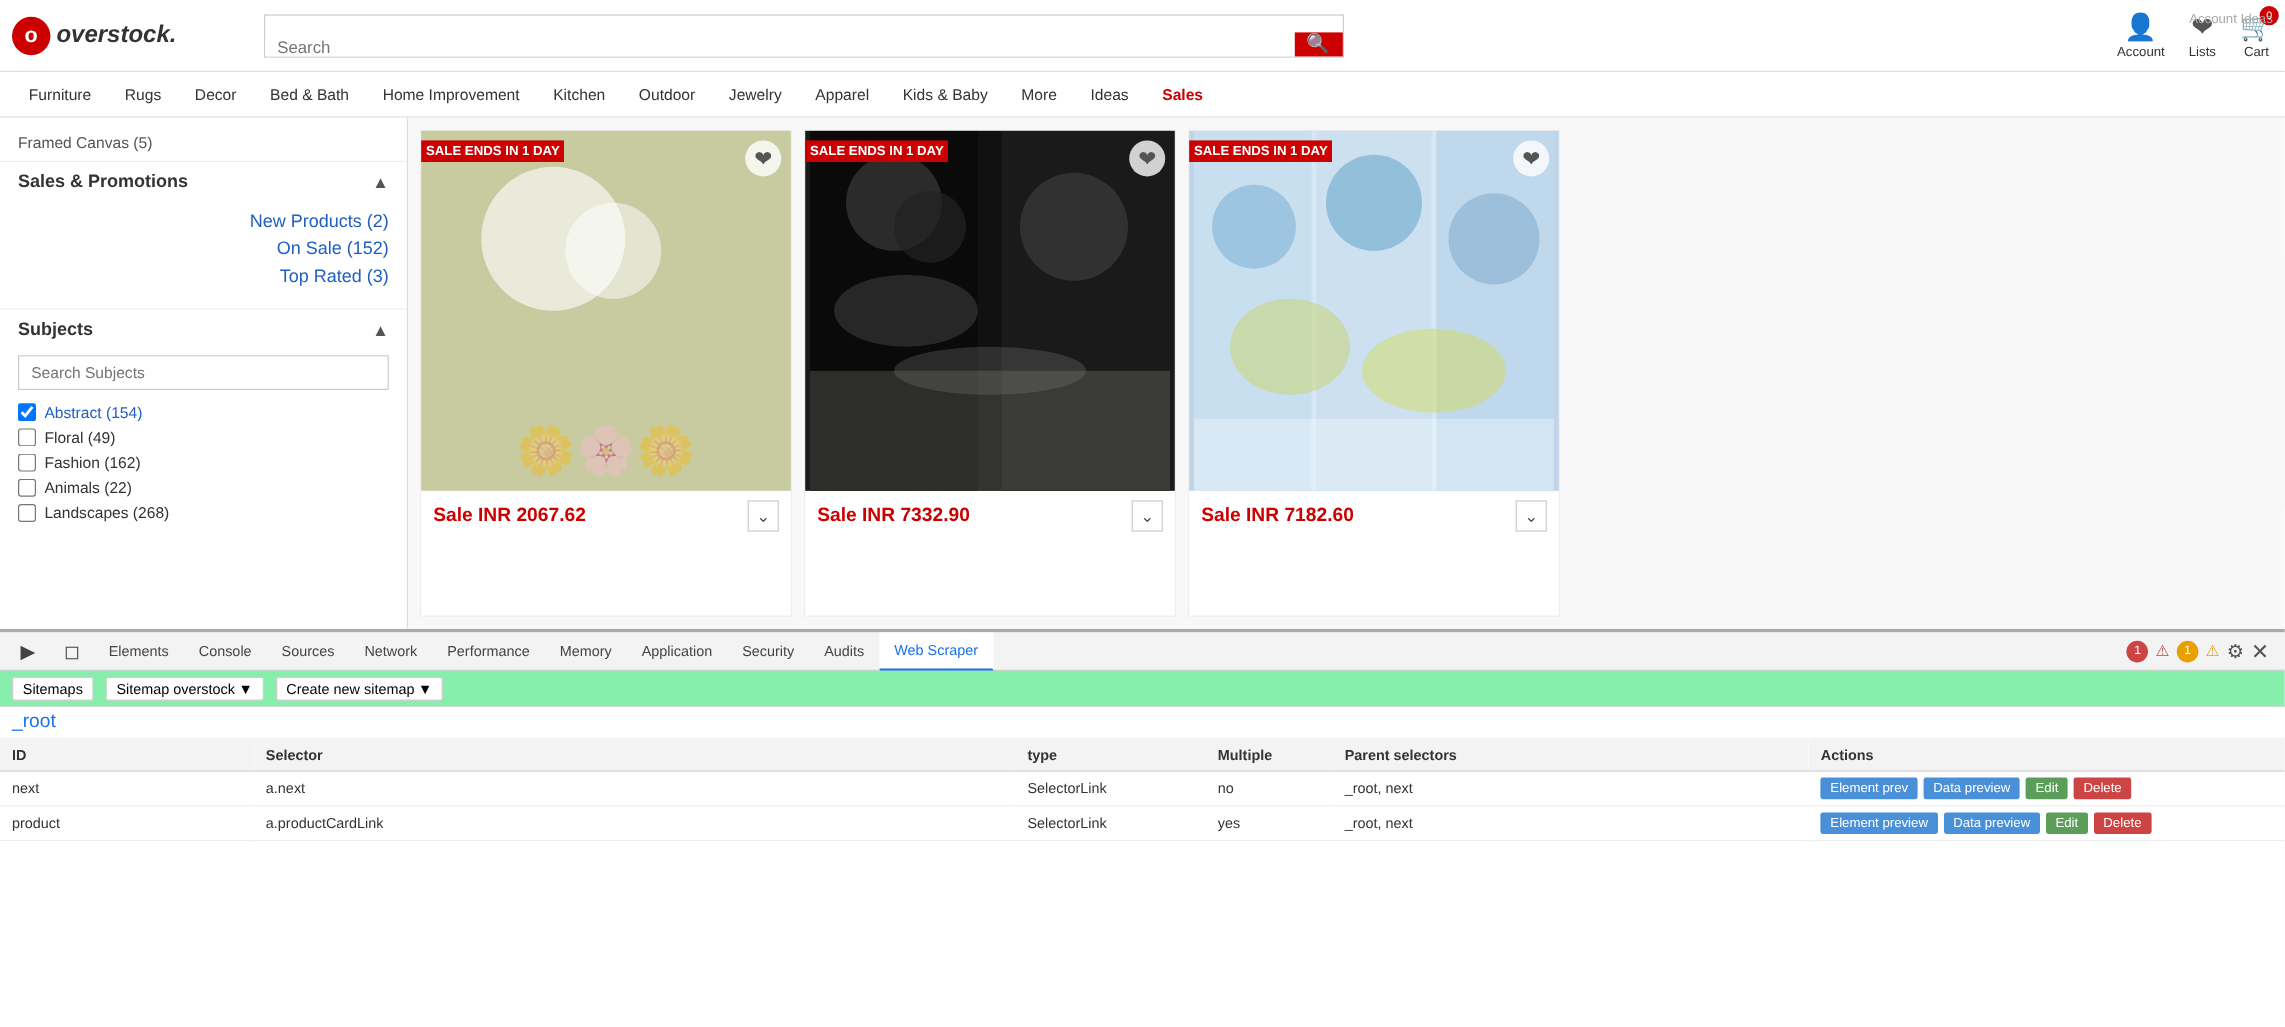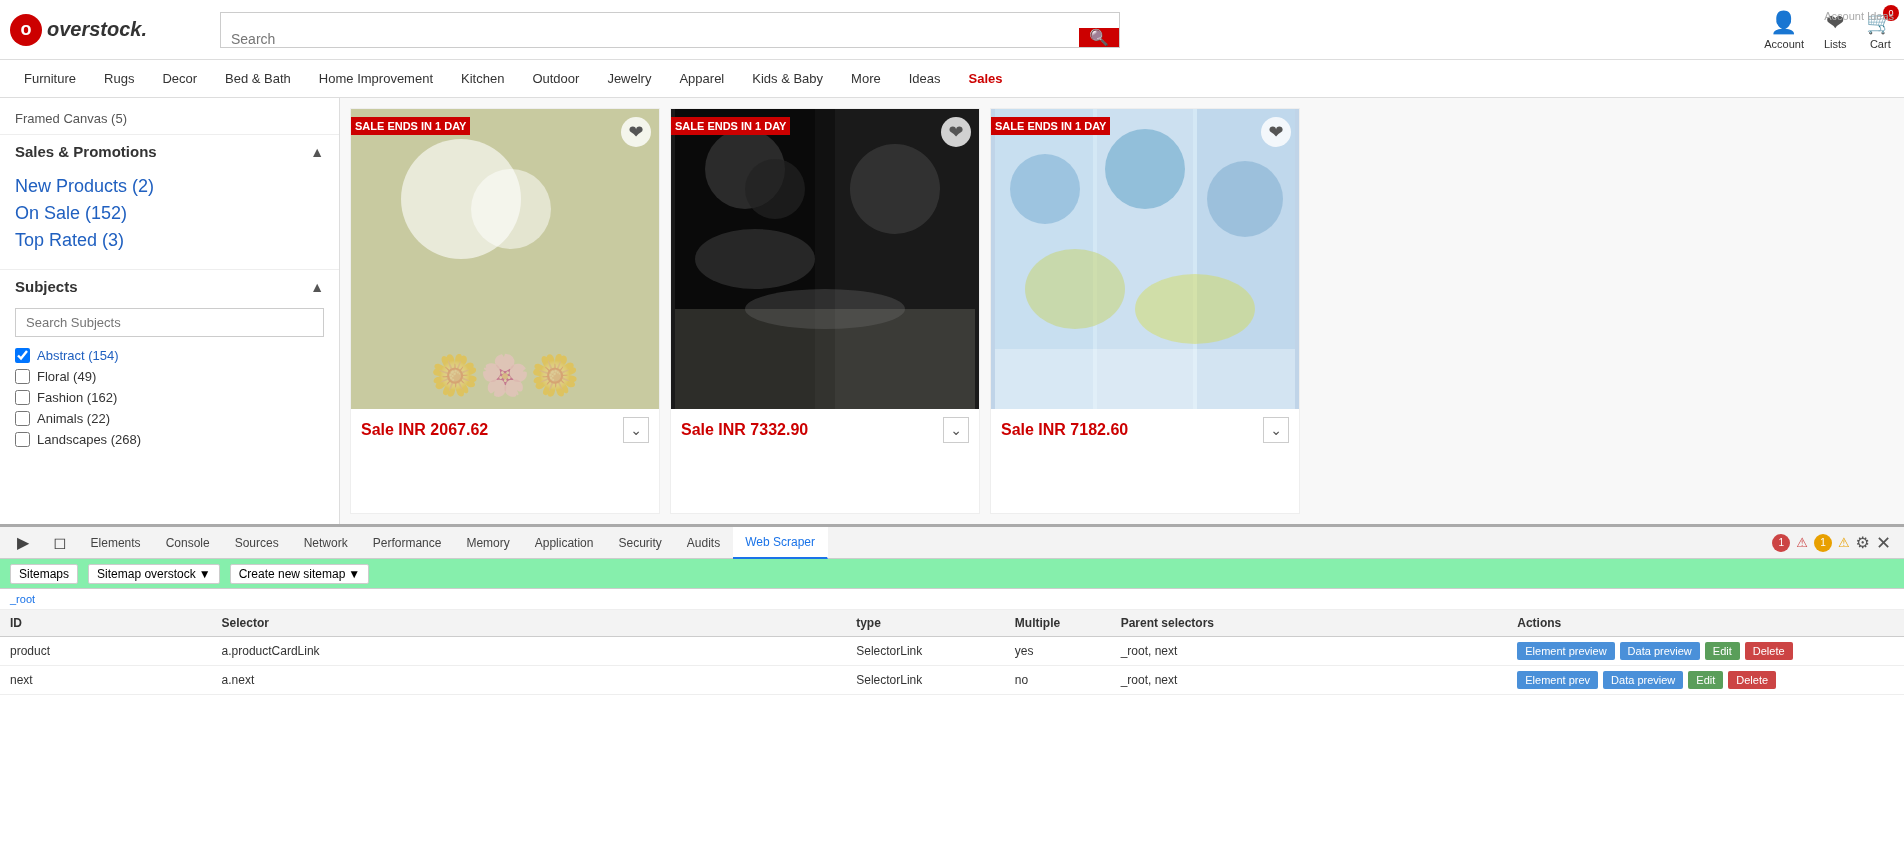--- a/index.html
+++ b/index.html
@@ -27,21 +27,21 @@
     
     .main { display: flex; height: calc(426px); overflow: hidden; }
 
     
     .sidebar { width: 340px; min-width: 340px; background: #fff; border-right: 1px solid #ddd; overflow-y: auto; padding: 10px 0; }
     .sidebar-section { padding: 0 15px; }
     .sidebar-item-link { color: #555; font-size: 13px; padding: 3px 0; display: block; cursor: pointer; }
     .section-header { display: flex; justify-content: space-between; align-items: center; padding: 8px 15px; font-size: 15px; font-weight: bold; color: #333; cursor: pointer; border-top: 1px solid #eee; margin-top: 5px; }
     .section-header .arrow { font-size: 14px; color: #555; }
     .promo-items { padding: 5px 15px 10px; }
-    .promo-link { display: block; color: #2060c0; font-size: 18px; padding: 3px 0; cursor: pointer; }
+    .promo-link { display: block; color: #2060c0; font-size: 15px; padding: 3px 0; cursor: pointer; text-align: right; }
     .subjects-section { padding: 5px 15px 10px; }
     .search-subjects { width: 100%; padding: 6px 10px; border: 1px solid #ccc; font-size: 13px; outline: none; margin-bottom: 8px; }
     .subject-item { display: flex; align-items: center; gap: 7px; padding: 3px 0; font-size: 13px; color: #333; cursor: pointer; }
     .subject-item input[type=checkbox] { width: 15px; height: 15px; }
     .subject-item.checked { color: #2060c0; }
 
     
     .product-grid { flex: 1; overflow-y: auto; padding: 10px; display: flex; gap: 10px; flex-wrap: wrap; background: #f8f8f8; }
     .product-card { background: #fff; width: 310px; position: relative; border: 1px solid #eee; }
     .sale-badge { position: absolute; top: 8px; left: 0; background: #c00; color: white; font-size: 11px; font-weight: bold; padding: 3px 4px; z-index: 2; }
@@ -52,21 +52,21 @@
     .expand-btn { background: none; border: 1px solid #ccc; width: 26px; height: 26px; cursor: pointer; display: flex; align-items: center; justify-content: center; font-size: 14px; color: #555; }
 
     
     .devtools { border-top: 3px solid #aaa; background: #f3f3f3; height: 390px; display: flex; flex-direction: column; }
     .devtools-header { display: flex; align-items: center; background: #f3f3f3; border-bottom: 1px solid #ccc; padding: 0 5px; height: 32px; gap: 0; }
     .devtools-tab { padding: 0 12px; height: 32px; display: flex; align-items: center; font-size: 12px; color: #444; cursor: pointer; border-right: 1px solid transparent; white-space: nowrap; }
     .devtools-tab.active { color: #1a73e8; border-bottom: 2px solid #1a73e8; background: #fff; }
     .devtools-toolbar { display: flex; align-items: center; background: #86efac; border-bottom: 1px solid #ccc; padding: 4px 10px; gap: 10px; height: 30px; }
     .toolbar-btn { background: #fff; border: 1px solid #ccc; padding: 2px 8px; font-size: 12px; cursor: pointer; border-radius: 2px; }
     .toolbar-btn-with-arrow { display: flex; align-items: center; gap: 3px; }
-    .breadcrumb-bar { padding: 4px 10px; font-size: 11px; color: #1a73e8; cursor: pointer; background: #fff; border-bottom: 1px solid #eee; }
+    .breadcrumb-bar { padding: 4px 10px; font-size: 16px; color: #1a73e8; cursor: pointer; background: #fff; border-bottom: 1px solid #eee; }
     .table-container { flex: 1; overflow-y: auto; background: #fff; }
     table { width: 100%; border-collapse: collapse; font-size: 12px; }
     th { background: #f3f3f3; border-bottom: 1px solid #ccc; text-align: left; padding: 6px 10px; font-weight: 600; color: #333; position: sticky; top: 0; }
     td { padding: 5px 10px; border-bottom: 1px solid #eee; color: #333; vertical-align: middle; }
     .actions-cell { display: flex; gap: 5px; align-items: center; }
     .btn-element-preview { background: #4a90d9; color: white; border: none; padding: 3px 8px; font-size: 11px; cursor: pointer; border-radius: 2px; white-space: nowrap; }
     .btn-data-preview { background: #4a90d9; color: white; border: none; padding: 3px 8px; font-size: 11px; cursor: pointer; border-radius: 2px; white-space: nowrap; }
     .btn-edit { background: #5a9e5a; color: white; border: none; padding: 3px 8px; font-size: 11px; cursor: pointer; border-radius: 2px; }
     .btn-delete { background: #c44; color: white; border: none; padding: 3px 8px; font-size: 11px; cursor: pointer; border-radius: 2px; }
     .error-badge { background: #c44; color: white; border-radius: 50%; width: 18px; height: 18px; font-size: 10px; display: flex; align-items: center; justify-content: center; }
@@ -287,46 +287,46 @@
           <th class="col-id">ID</th>
           <th class="col-selector">Selector</th>
           <th class="col-type">type</th>
           <th class="col-multiple">Multiple</th>
           <th class="col-parent">Parent selectors</th>
           <th class="col-actions">Actions</th>
         </tr>
       </thead>
       <tbody>
         <tr>
+          <td>next</td>
+          <td>a.next</td>
+          <td>SelectorLink</td>
+          <td>no</td>
+          <td>_root, next</td>
+          <td>
+            <div class="actions-cell">
+              <button class="btn-element-preview">Element prev</button>
+              <button class="btn-data-preview">Data preview</button>
+              <button class="btn-edit">Edit</button>
+              <button class="btn-delete">Delete</button>
+            </div>
+          </td>
+        </tr>
+        <tr>
           <td>product</td>
           <td>a.productCardLink</td>
           <td>SelectorLink</td>
           <td>yes</td>
           <td>_root, next</td>
           <td>
             <div class="actions-cell">
               <button class="btn-element-preview">Element preview</button>
               <button class="btn-data-preview">Data preview</button>
               <button class="btn-edit">Edit</button>
               <button class="btn-delete">Delete</button>
             </div>
           </td>
         </tr>
-        <tr>
-          <td>next</td>
-          <td>a.next</td>
-          <td>SelectorLink</td>
-          <td>no</td>
-          <td>_root, next</td>
-          <td>
-            <div class="actions-cell">
-              <button class="btn-element-preview">Element prev</button>
-              <button class="btn-data-preview">Data preview</button>
-              <button class="btn-edit">Edit</button>
-              <button class="btn-delete">Delete</button>
-            </div>
-          </td>
-        </tr>
       </tbody>
     </table>
   </div>
 
 </div>
 
 </body></html>

